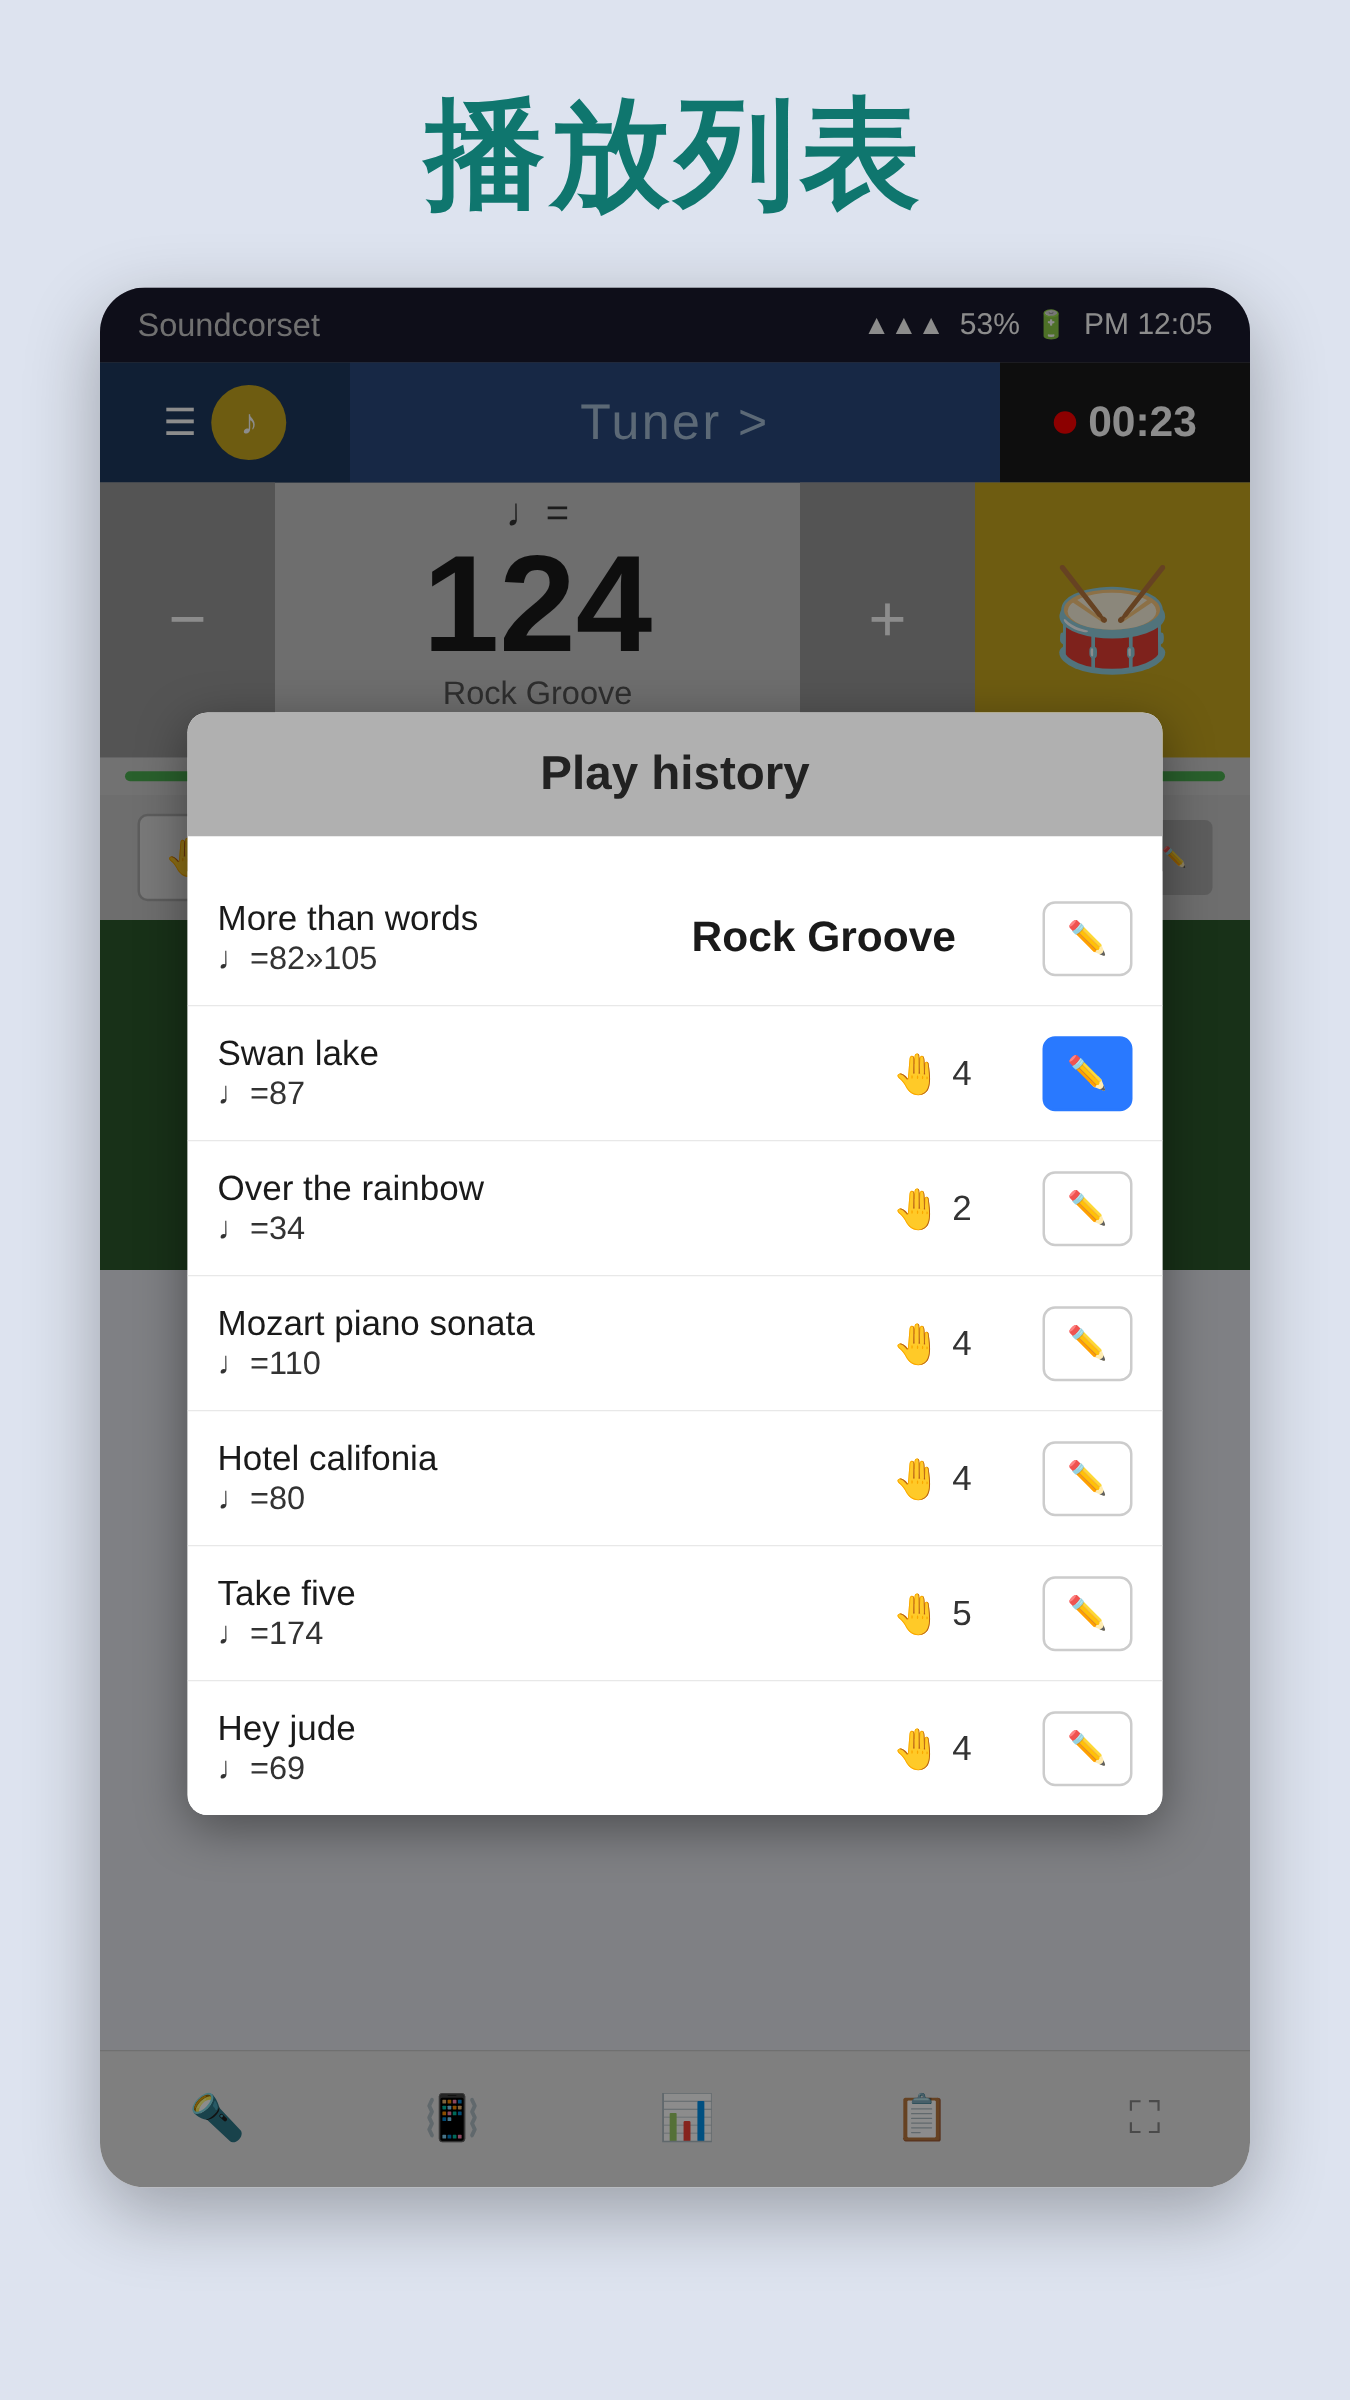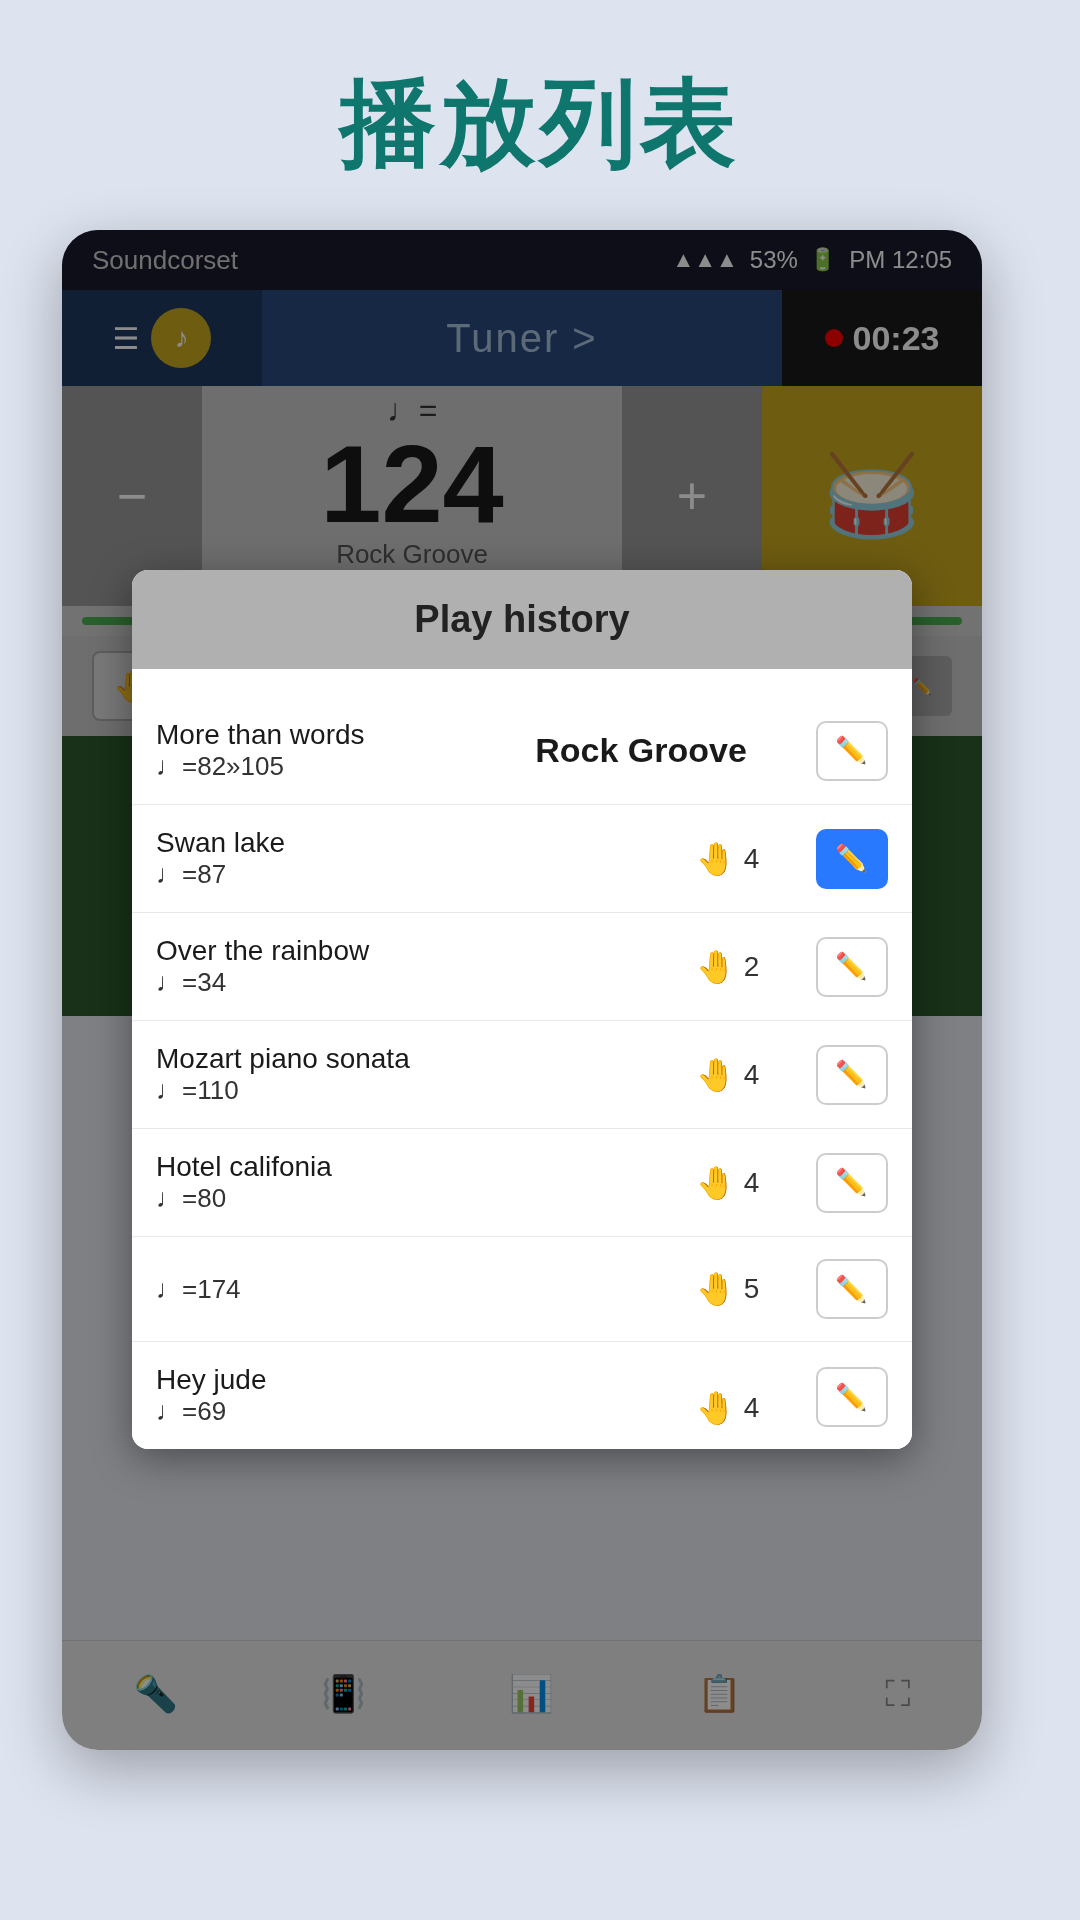--- a/index.html
+++ b/index.html
@@ -19,21 +19,21 @@
       font-weight: bold;
       color: #0f766e;
       padding-top: 60px;
       letter-spacing: 4px;
     }
 
     
     .app-container {
       position: absolute;
       top: 230px;
-      left: 62px;
+      left: 80px;
       width: 920px;
       height: 1520px;
       background: #e8eaf0;
       border-radius: 36px;
       overflow: hidden;
       box-shadow: 0 20px 60px rgba(0,0,0,0.3);
       z-index: 1;
     }
 
     
@@ -246,21 +246,21 @@
       color: #222;
     }
     .modal-body { background: white; margin-top: 28px; }
     .history-row {
       display: flex;
       align-items: center;
       padding: 22px 24px;
       border-bottom: 1px solid #e8e8e8;
       gap: 20px;
     }
-    .history-row:last-child { border-bottom: none; align-items: flex-end; }
+    .history-row:last-child { border-bottom: none; }
     .row-info {
       flex: 1;
       min-width: 0;
     }
     .row-title { font-size: 28px; font-weight: 500; color: #1a1a1a; }
     .row-bpm { font-size: 26px; color: #333; }
     .row-genre {
       font-size: 34px;
       font-weight: bold;
       color: #1a1a1a;
@@ -447,20 +447,21 @@
             <div class="row-beat">
               <span class="hand-small">🤚</span>
               <span>4</span>
             </div>
             <button class="edit-btn">
               <span class="pencil-icon">✏️</span>
             </button>
           </div>
           <div class="history-row">
             <div class="row-info">
+              <div class="row-title">Take five</div>
               <div class="row-bpm">♩=174</div>
             </div>
             <div class="row-beat">
               <span class="hand-small">🤚</span>
               <span>5</span>
             </div>
             <button class="edit-btn">
               <span class="pencil-icon">✏️</span>
             </button>
           </div>

